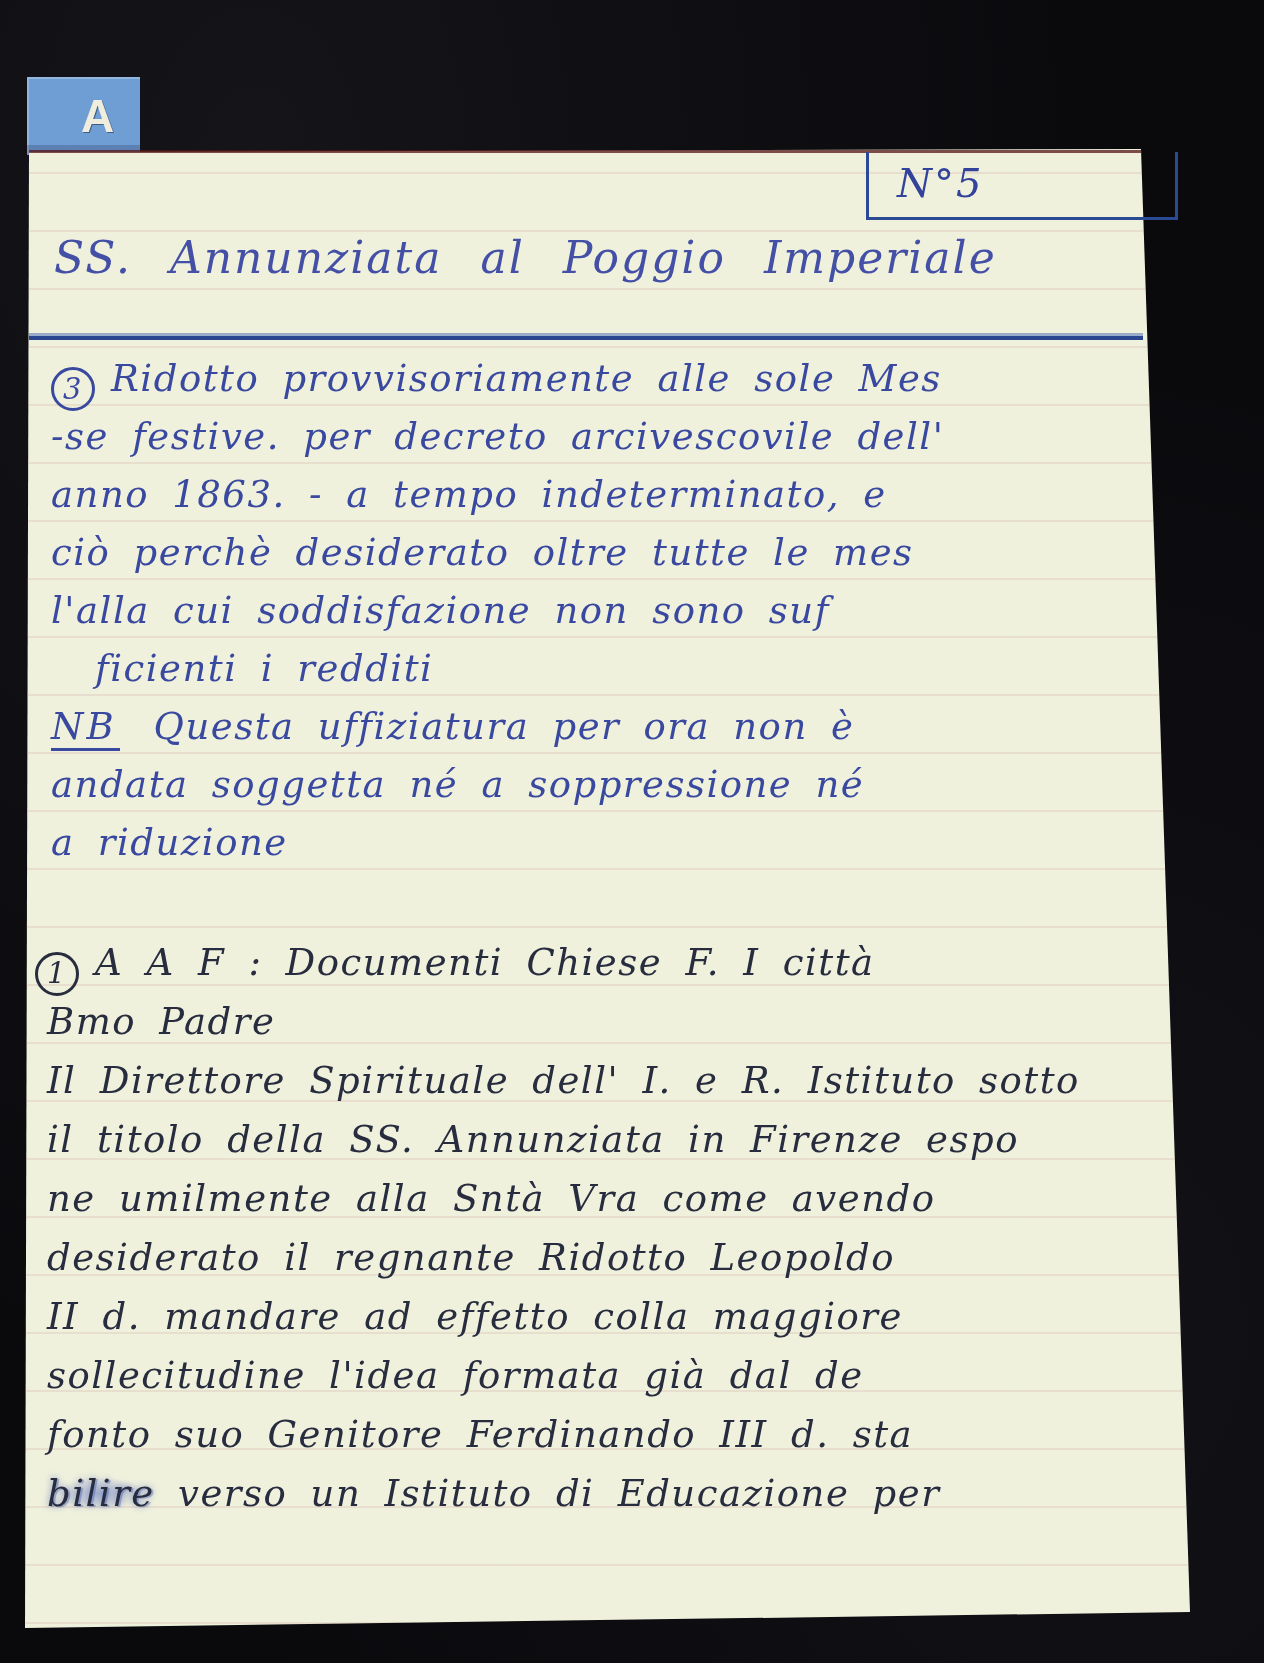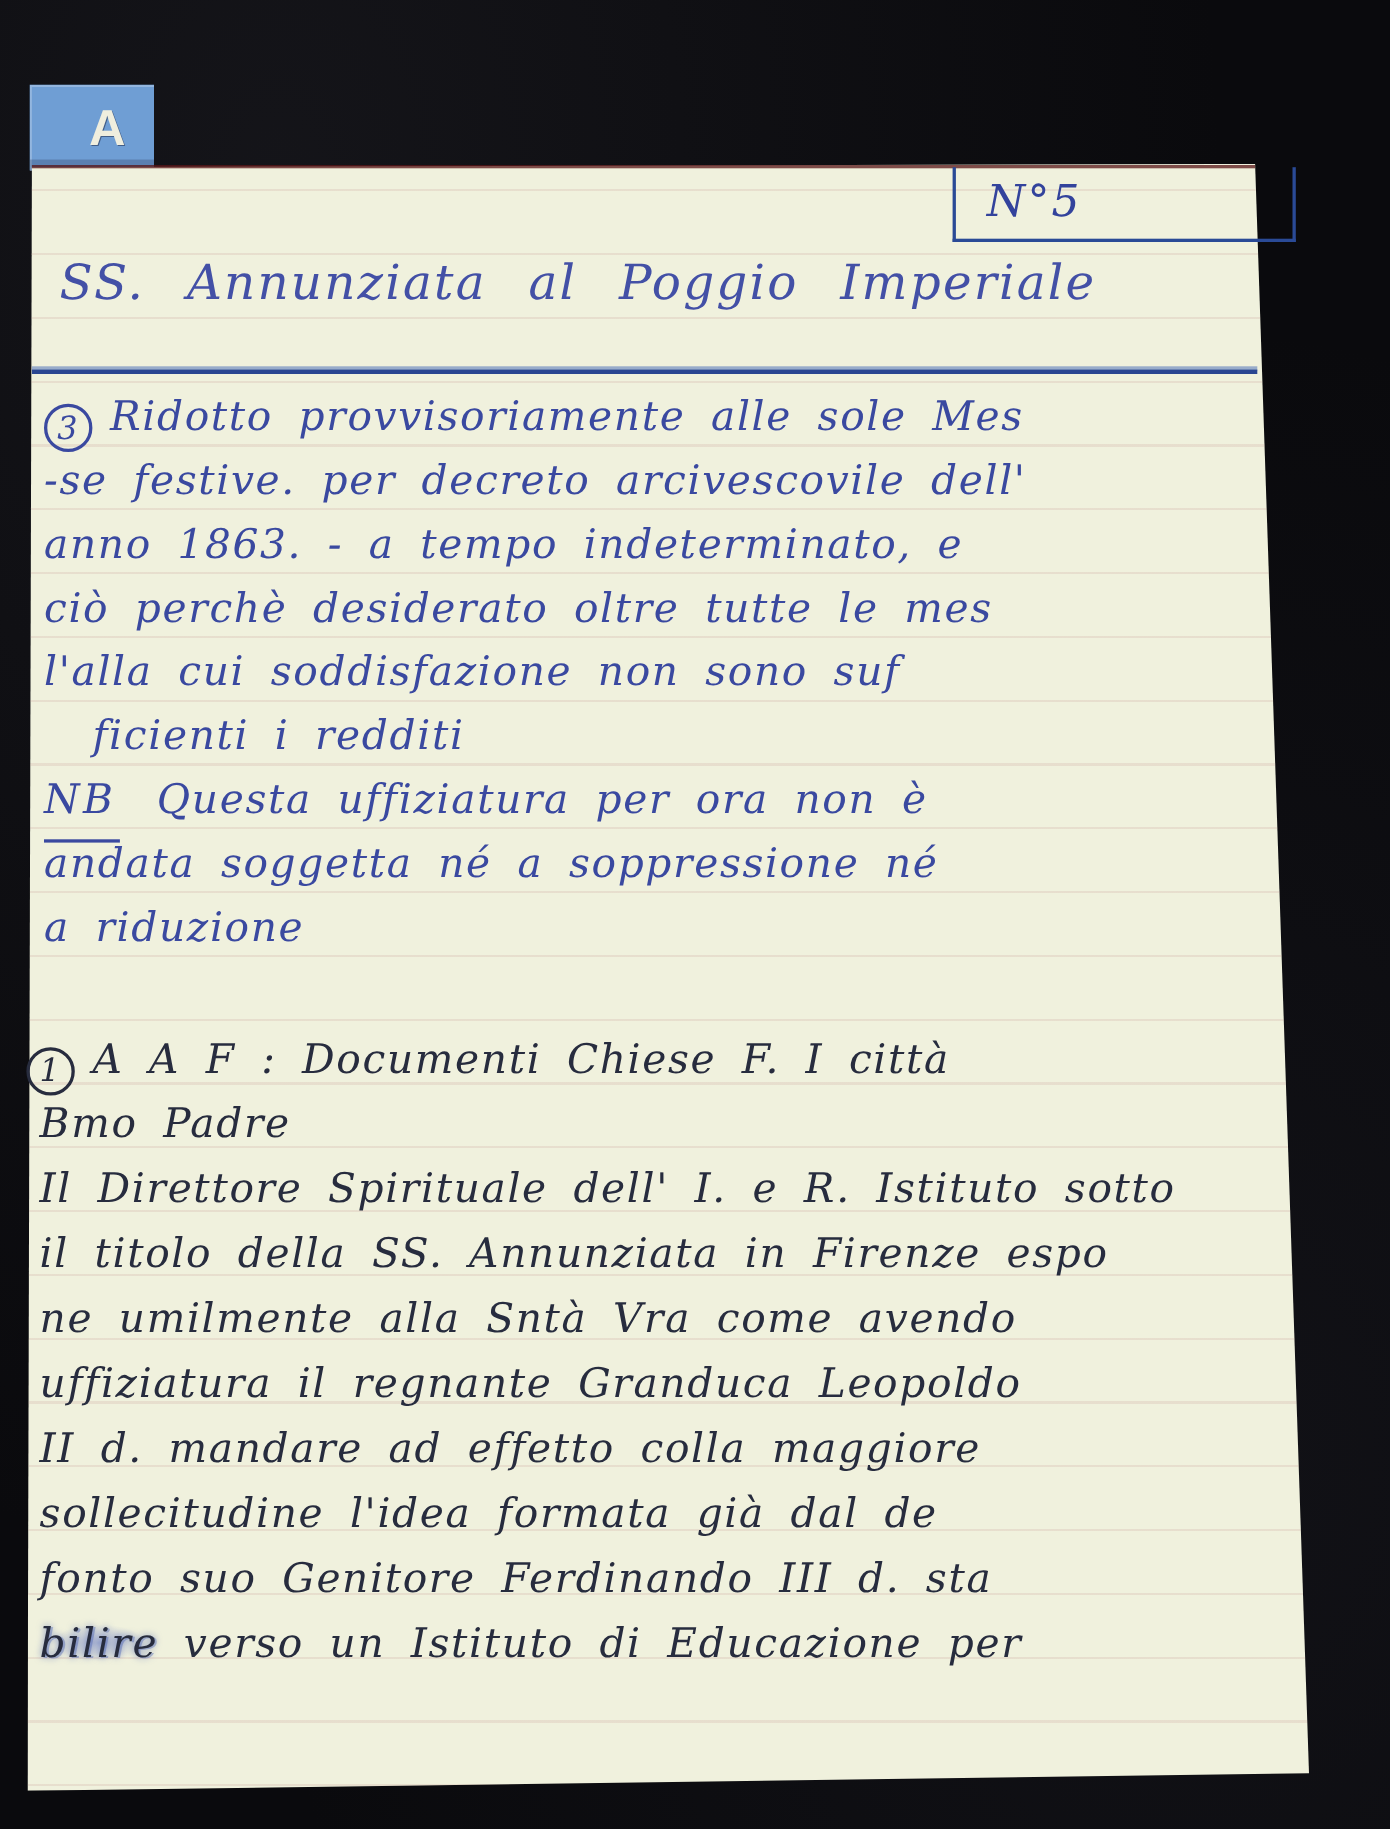--- a/index.html
+++ b/index.html
@@ -96,39 +96,40 @@
   .section {
     position: absolute;
     white-space: nowrap;
   }
   .section .line {
     height: 58px;
     line-height: 58px;
     font-size: 37px;
     letter-spacing: 1.5px;
     word-spacing: 10px;
+    margin-left: 11px;
   }
   .sec-blue { color: #3a49a0; }
   .sec-dark { color: #272c3e; }
   .sec-dark .line { height: 59px; line-height: 59px; }
 
   .circ-marker {
     display: inline-flex;
     width: 44px; height: 44px;
     border: 3px solid currentColor;
     border-radius: 50%;
     align-items: center; justify-content: center;
     font-size: 29px;
     margin-right: 16px;
     vertical-align: -8px;
     box-sizing: border-box;
   }
   .nb-label {
     border-bottom: 3px solid currentColor;
-    padding: 0 3px 15px 0;
+    padding: 0 3px 0 0;
     margin-right: 34px;
     letter-spacing: 3px;
   }
   .indent { padding-left: 44px; }
 
   .smudged-word {
     position: relative;
     background: radial-gradient(closest-side, rgba(85,105,195,0.45), rgba(85,105,195,0) 78%);
     text-shadow: 0 0 7px rgba(60,85,175,0.65), 2px 1px 0 rgba(60,85,175,0.35);
     border-radius: 40%;
@@ -170,21 +171,21 @@
   </div>
 
   <div class="section sec-dark hw" style="left:36px; top:933px;">
     <div class="line">
       <span class="circ-marker" style="margin-left:-12px;">1</span><span>A A F : Documenti Chiese F. I città</span>
     </div>
     <div class="line">Bmo Padre</div>
     <div class="line">Il Direttore Spirituale dell' I. e R. Istituto sotto</div>
     <div class="line">il titolo della SS. Annunziata in Firenze espo</div>
     <div class="line">ne umilmente alla Sntà Vra come avendo</div>
-    <div class="line">uffiziatura il regnante Granduca Leopoldo</div>
+    <div class="line">desiderato il regnante Ridotto Leopoldo</div>
     <div class="line">II d. mandare ad effetto colla maggiore</div>
     <div class="line">sollecitudine l'idea formata già dal de</div>
     <div class="line">fonto suo Genitore Ferdinando III d. sta</div>
     <div class="line">
       <span class="smudged-word">bilire</span>
       <span>verso un Istituto di Educazione per</span>
     </div>
   </div>
 
 </div>

